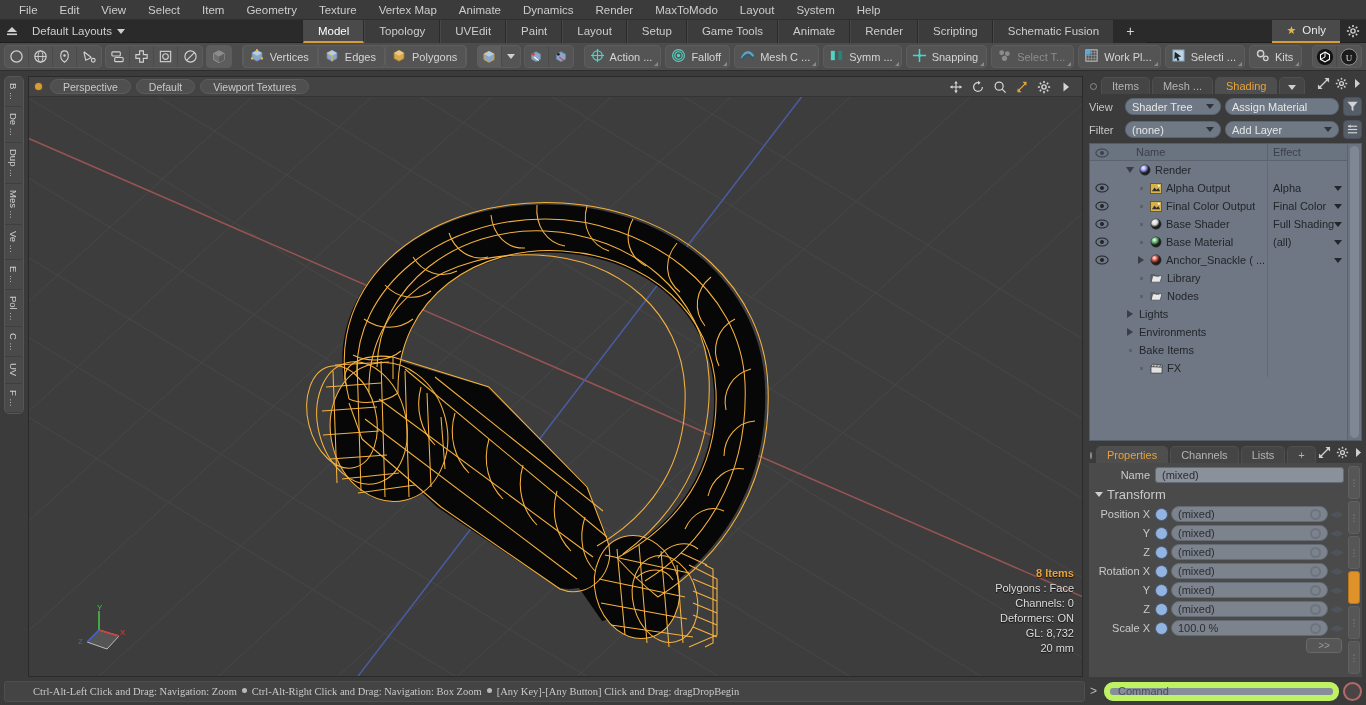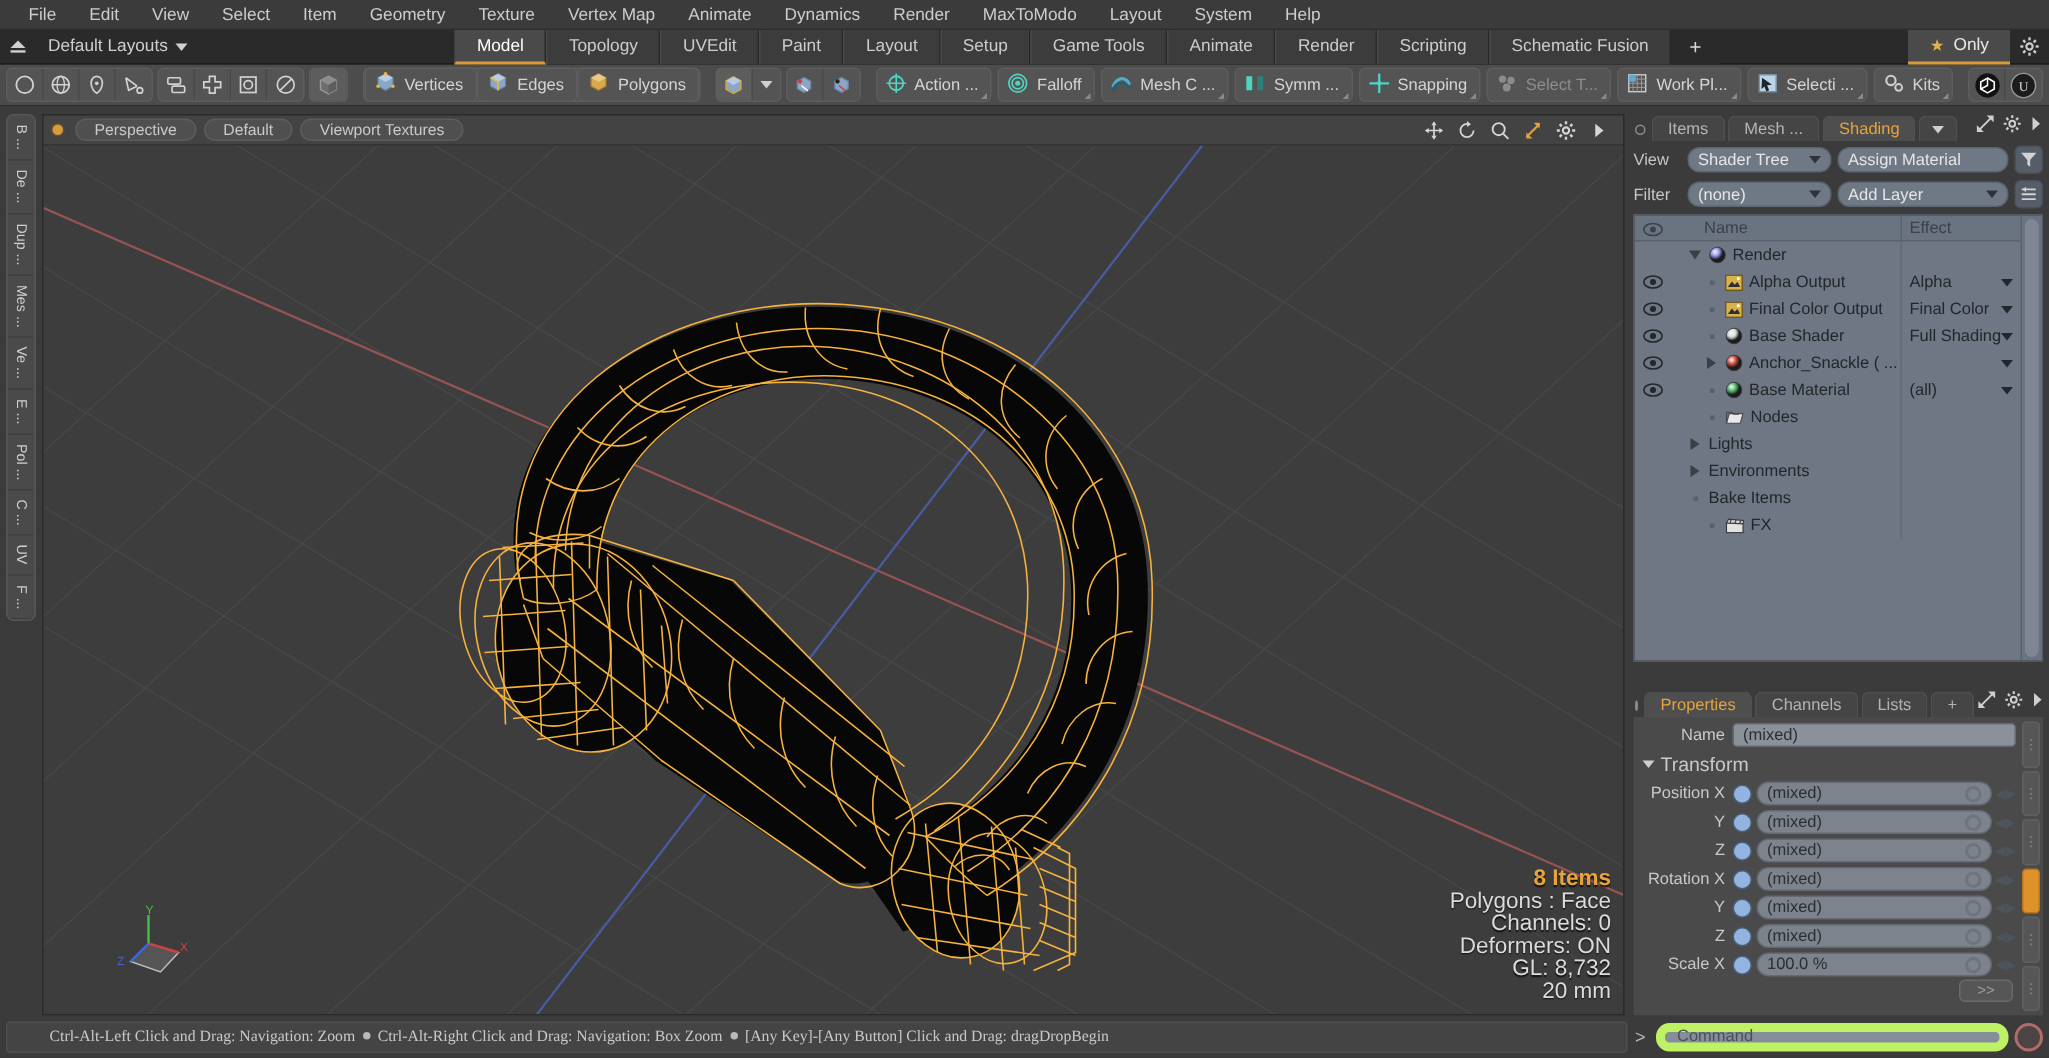--- a/index.html
+++ b/index.html
@@ -95,22 +95,22 @@
     cursor:default; white-space:nowrap;
   }
   .vpicons{ margin-left:auto; display:flex; align-items:center; gap:6px; padding-right:4px; }
   .vpicons .vi{ width:16px;height:16px;display:flex;align-items:center;justify-content:center; cursor:default;}
 
   .canvas{ position:absolute; inset:20px 0 0 0; background:#3d3d3d; overflow:hidden; }
   .gridsvg{ position:absolute; inset:0; }
   .model{ position:absolute; left:0; top:0; }
 
   .vpinfo{
-    position:absolute; right:8px; bottom:8px; text-align:right;
-    font-size:15px; color:#dcdcdc; line-height:15px; z-index:6;
+    position:absolute; right:8px; bottom:20px; text-align:right;
+    font-size:11px; color:#dcdcdc; line-height:15px; z-index:6;
     text-shadow:0 1px 1px rgba(0,0,0,.8);
   }
   .vpinfo .items{ color:#e8a33a; font-weight:bold; }
   .axisgiz{ position:absolute; left:46px; bottom:18px; z-index:6; }
 
   
   .rpanel{ width:281px; background:#3b3b3b; display:flex; flex-direction:column; padding-top:4px;}
   .ptabrow{
     height:18px; display:flex; align-items:flex-end; background:#3b3b3b; padding-left:3px; position:relative;
   }
@@ -944,20 +944,50 @@
               </div>
               <div class="trow">
                 <div class="eyecell">
                   <svg width="14" height="10" viewBox="0 0 16 11">
                     <ellipse cx="8" cy="5.5" rx="7" ry="4.6" fill="none" stroke="#23262b" stroke-width="1.2"></ellipse>
                     <circle cx="8" cy="5.5" r="2.3" fill="#23262b"></circle>
                   </svg>
                 </div>
                 <div class="tn" style="padding-left: 22px;">
                   <span style="width: 10px; display: inline-flex; justify-content: center;">
+                    <span style="display:inline-block;width:3px;height:3px;background:#5a616b"></span>
+                  </span>
+                  <span style="display: inline-flex; align-items: center;">
+                    <svg width="12" height="12" viewBox="0 0 12 12">
+                      <defs>
+                        <radialGradient id="g5" cx="0.35" cy="0.3">
+                          <stop offset="0" stop-color="#ffffff" stop-opacity="0.95"></stop>
+                          <stop offset="0.55" stop-color="#52b468"></stop>
+                          <stop offset="1" stop-color="#1c1c1c"></stop>
+                        </radialGradient>
+                      </defs>
+                      <circle cx="6" cy="6" r="5.2" fill="url(#g5)" stroke="#3a3a3a" stroke-width="0.6"></circle>
+                    </svg>
+                  </span>
+                  <span style="overflow: hidden; text-overflow: ellipsis;">Base Material</span>
+                </div>
+                <div class="te">
+                  <span>(all)</span>
+                  <span class="dcar"></span>
+                </div>
+              </div>
+              <div class="trow">
+                <div class="eyecell">
+                  <svg width="14" height="10" viewBox="0 0 16 11">
+                    <ellipse cx="8" cy="5.5" rx="7" ry="4.6" fill="none" stroke="#23262b" stroke-width="1.2"></ellipse>
+                    <circle cx="8" cy="5.5" r="2.3" fill="#23262b"></circle>
+                  </svg>
+                </div>
+                <div class="tn" style="padding-left: 22px;">
+                  <span style="width: 10px; display: inline-flex; justify-content: center;">
                     <span class="tri" style="display:inline-block"></span>
                   </span>
                   <span style="display: inline-flex; align-items: center;">
                     <svg width="12" height="12" viewBox="0 0 12 12">
                       <defs>
                         <radialGradient id="g4" cx="0.35" cy="0.3">
                           <stop offset="0" stop-color="#ffffff" stop-opacity="0.95"></stop>
                           <stop offset="0.55" stop-color="#d04b3c"></stop>
                           <stop offset="1" stop-color="#1c1c1c"></stop>
                         </radialGradient>
@@ -966,47 +996,35 @@
                     </svg>
                   </span>
                   <span style="overflow: hidden; text-overflow: ellipsis;">Anchor_Snackle ( ...</span>
                 </div>
                 <div class="te">
                   <span></span>
                   <span class="dcar"></span>
                 </div>
               </div>
               <div class="trow">
-                <div class="eyecell">
-                  <svg width="14" height="10" viewBox="0 0 16 11">
-                    <ellipse cx="8" cy="5.5" rx="7" ry="4.6" fill="none" stroke="#23262b" stroke-width="1.2"></ellipse>
-                    <circle cx="8" cy="5.5" r="2.3" fill="#23262b"></circle>
-                  </svg>
-                </div>
+                <div class="eyecell"></div>
                 <div class="tn" style="padding-left: 22px;">
                   <span style="width: 10px; display: inline-flex; justify-content: center;">
                     <span style="display:inline-block;width:3px;height:3px;background:#5a616b"></span>
                   </span>
                   <span style="display: inline-flex; align-items: center;">
-                    <svg width="12" height="12" viewBox="0 0 12 12">
-                      <defs>
-                        <radialGradient id="g5" cx="0.35" cy="0.3">
-                          <stop offset="0" stop-color="#ffffff" stop-opacity="0.95"></stop>
-                          <stop offset="0.55" stop-color="#52b468"></stop>
-                          <stop offset="1" stop-color="#1c1c1c"></stop>
-                        </radialGradient>
-                      </defs>
-                      <circle cx="6" cy="6" r="5.2" fill="url(#g5)" stroke="#3a3a3a" stroke-width="0.6"></circle>
+                    <svg width="13" height="11" viewBox="0 0 14 12">
+                      <path d="M1 10 L3 3 L13 3 L11 10 Z" fill="#e8e8e8" stroke="#4a4a4a" stroke-width="0.8"></path>
+                      <path d="M1 10 L1 2 L5 2 L6.2 3.4 L10 3.4" fill="none" stroke="#4a4a4a" stroke-width="0.9"></path>
                     </svg>
                   </span>
-                  <span style="overflow: hidden; text-overflow: ellipsis;">Base Material</span>
+                  <span style="overflow: hidden; text-overflow: ellipsis;">Library</span>
                 </div>
                 <div class="te">
-                  <span>(all)</span>
-                  <span class="dcar"></span>
+                  <span></span>
                 </div>
               </div>
               <div class="trow">
                 <div class="eyecell"></div>
                 <div class="tn" style="padding-left: 22px;">
                   <span style="width: 10px; display: inline-flex; justify-content: center;">
                     <span style="display:inline-block;width:3px;height:3px;background:#5a616b"></span>
                   </span>
                   <span style="display: inline-flex; align-items: center;">
                     <svg width="13" height="11" viewBox="0 0 14 12">
@@ -1080,21 +1098,21 @@
                 </div>
               </div>
             </div>
         </div>
         <div class="treescroll">
             <div class="thumb"></div>
           </div>
       </div>
 
       <div class="propwrap">
-        <div class="ptabrow" style="margin-top:19px;">
+        <div class="ptabrow" style="margin-top:4px;">
           <div class="pdot"></div>
           <div id="proptabs" style="display:flex;align-items:flex-end;">
               <div class="ptab active">Properties</div>
               <div class="ptab">Channels</div>
               <div class="ptab">Lists</div>
               <div class="ptab">+</div>
             </div>
           <div class="ptabright">
             <span><svg width="13" height="13" viewBox="0 0 14 14">
                   <path d="M13 1 L13 6 L8 1 Z" fill="#cfcfcf"></path>

